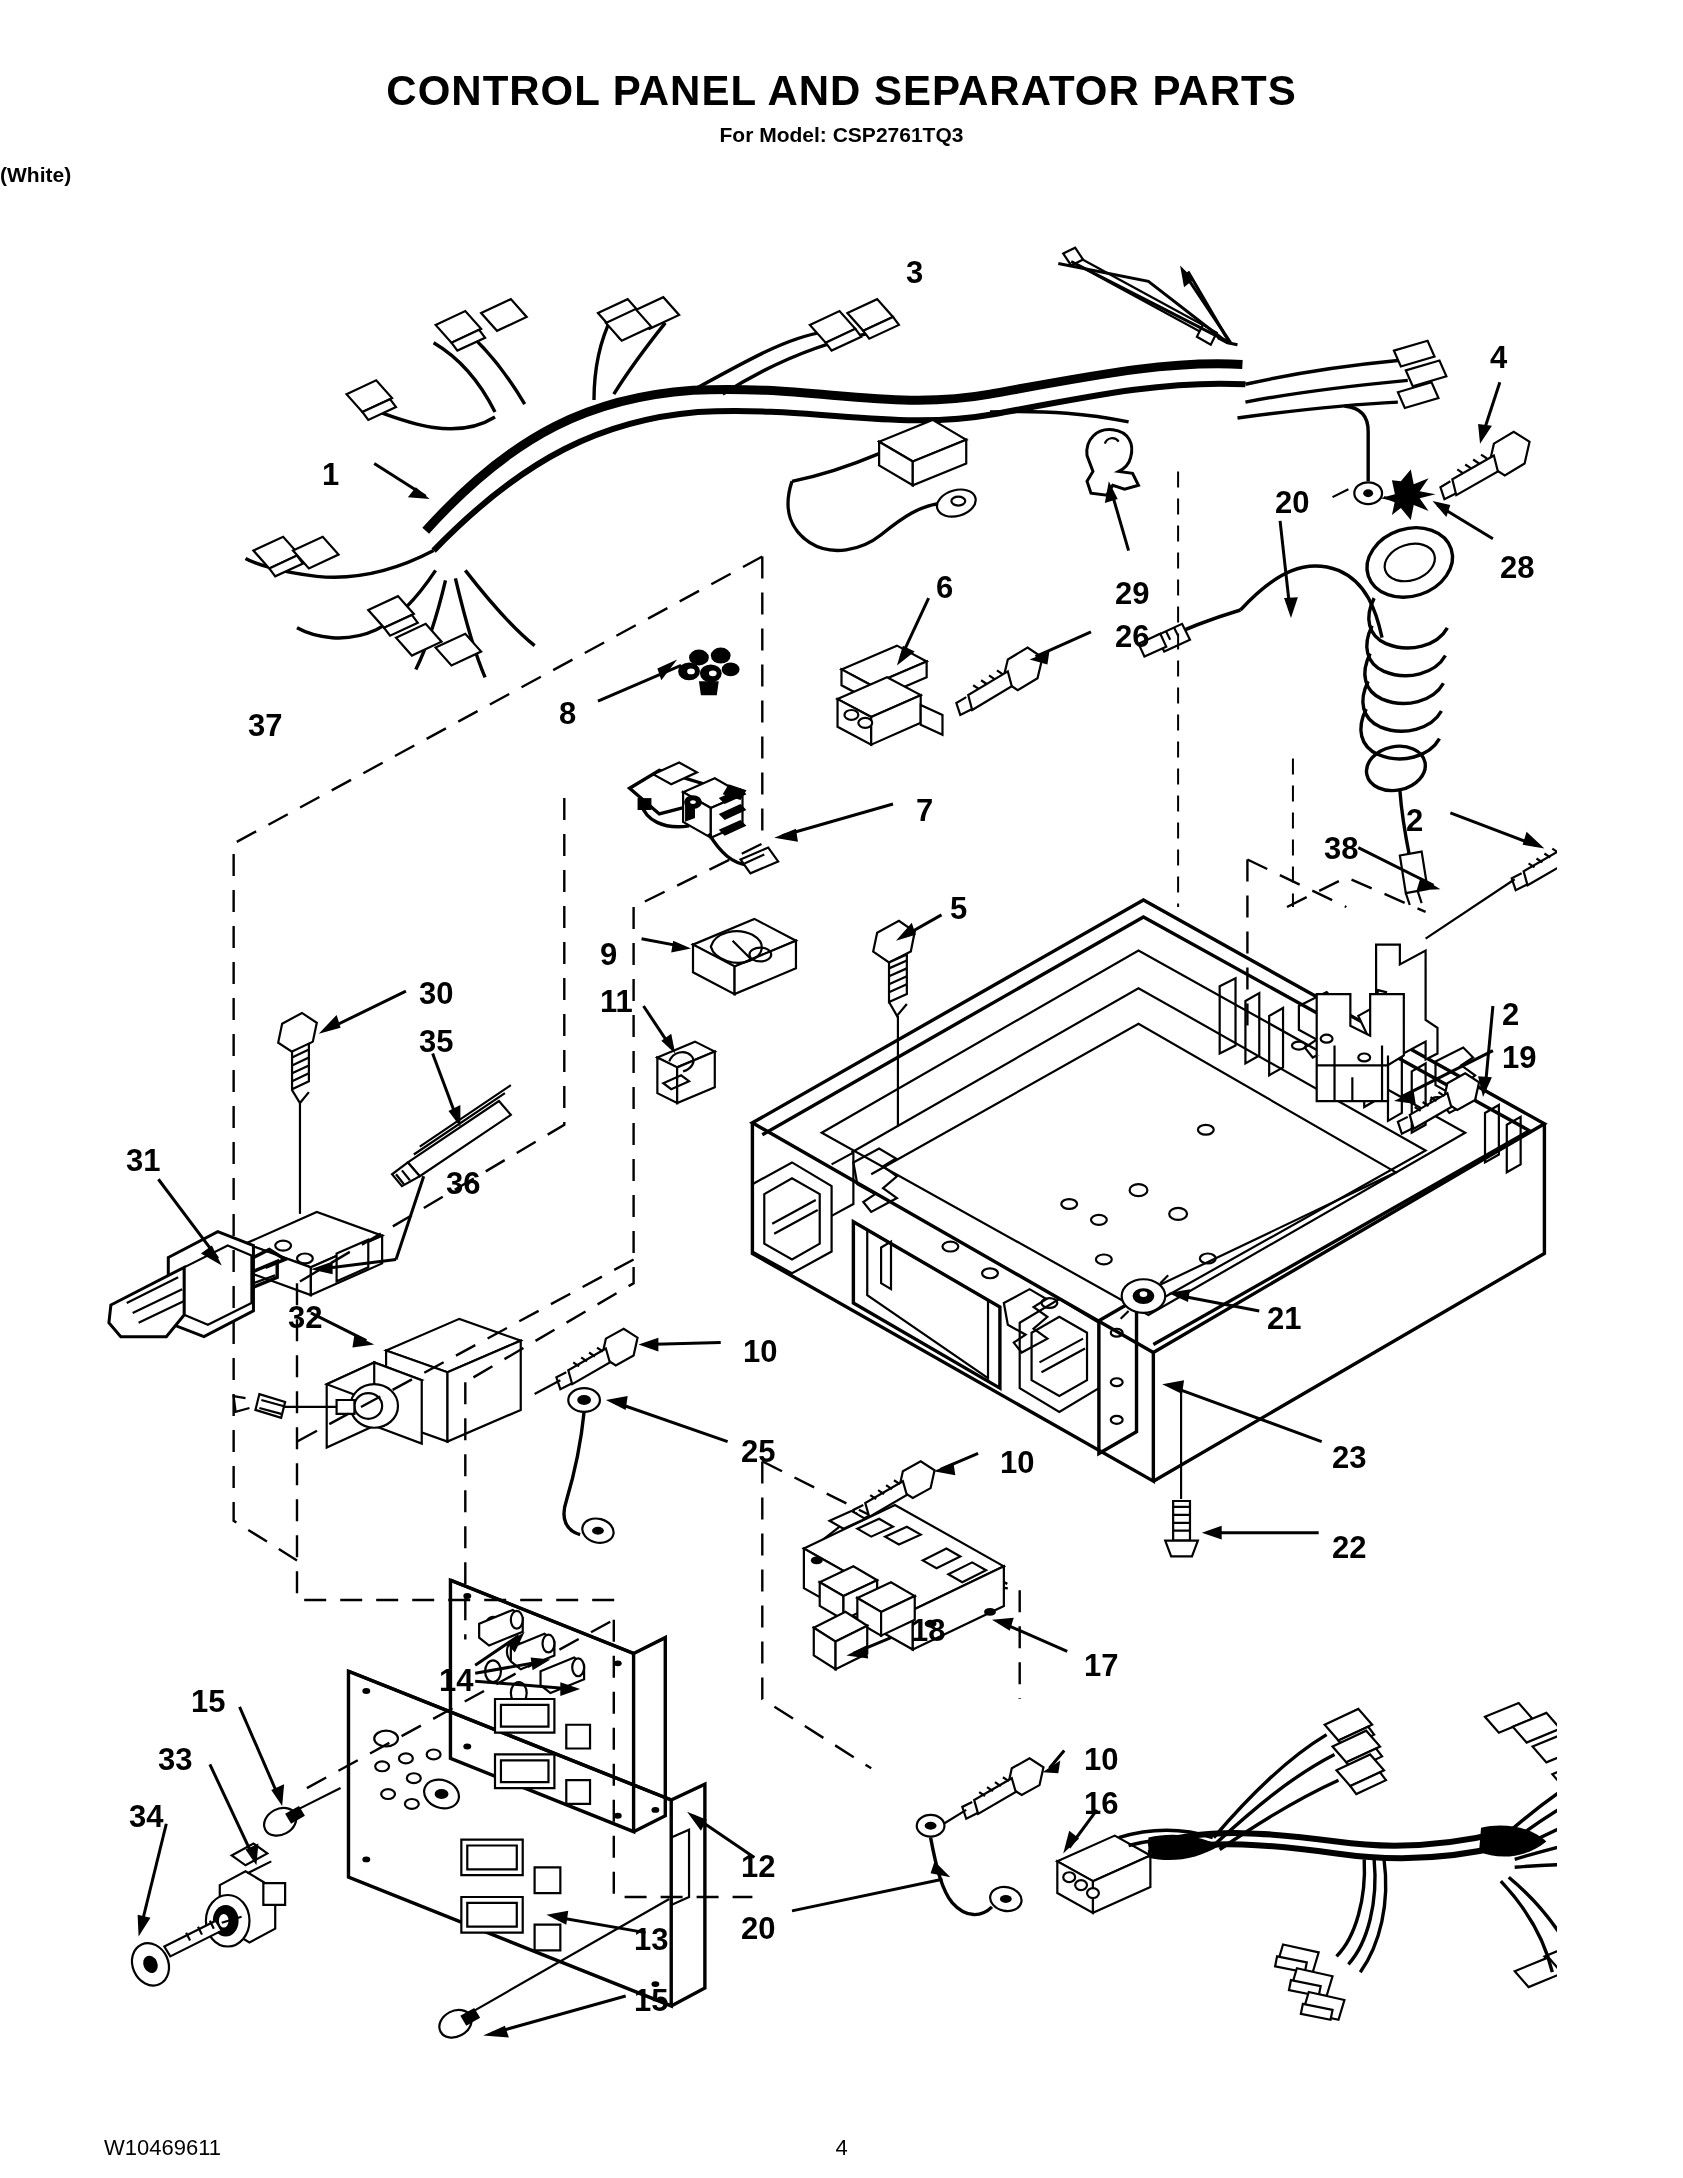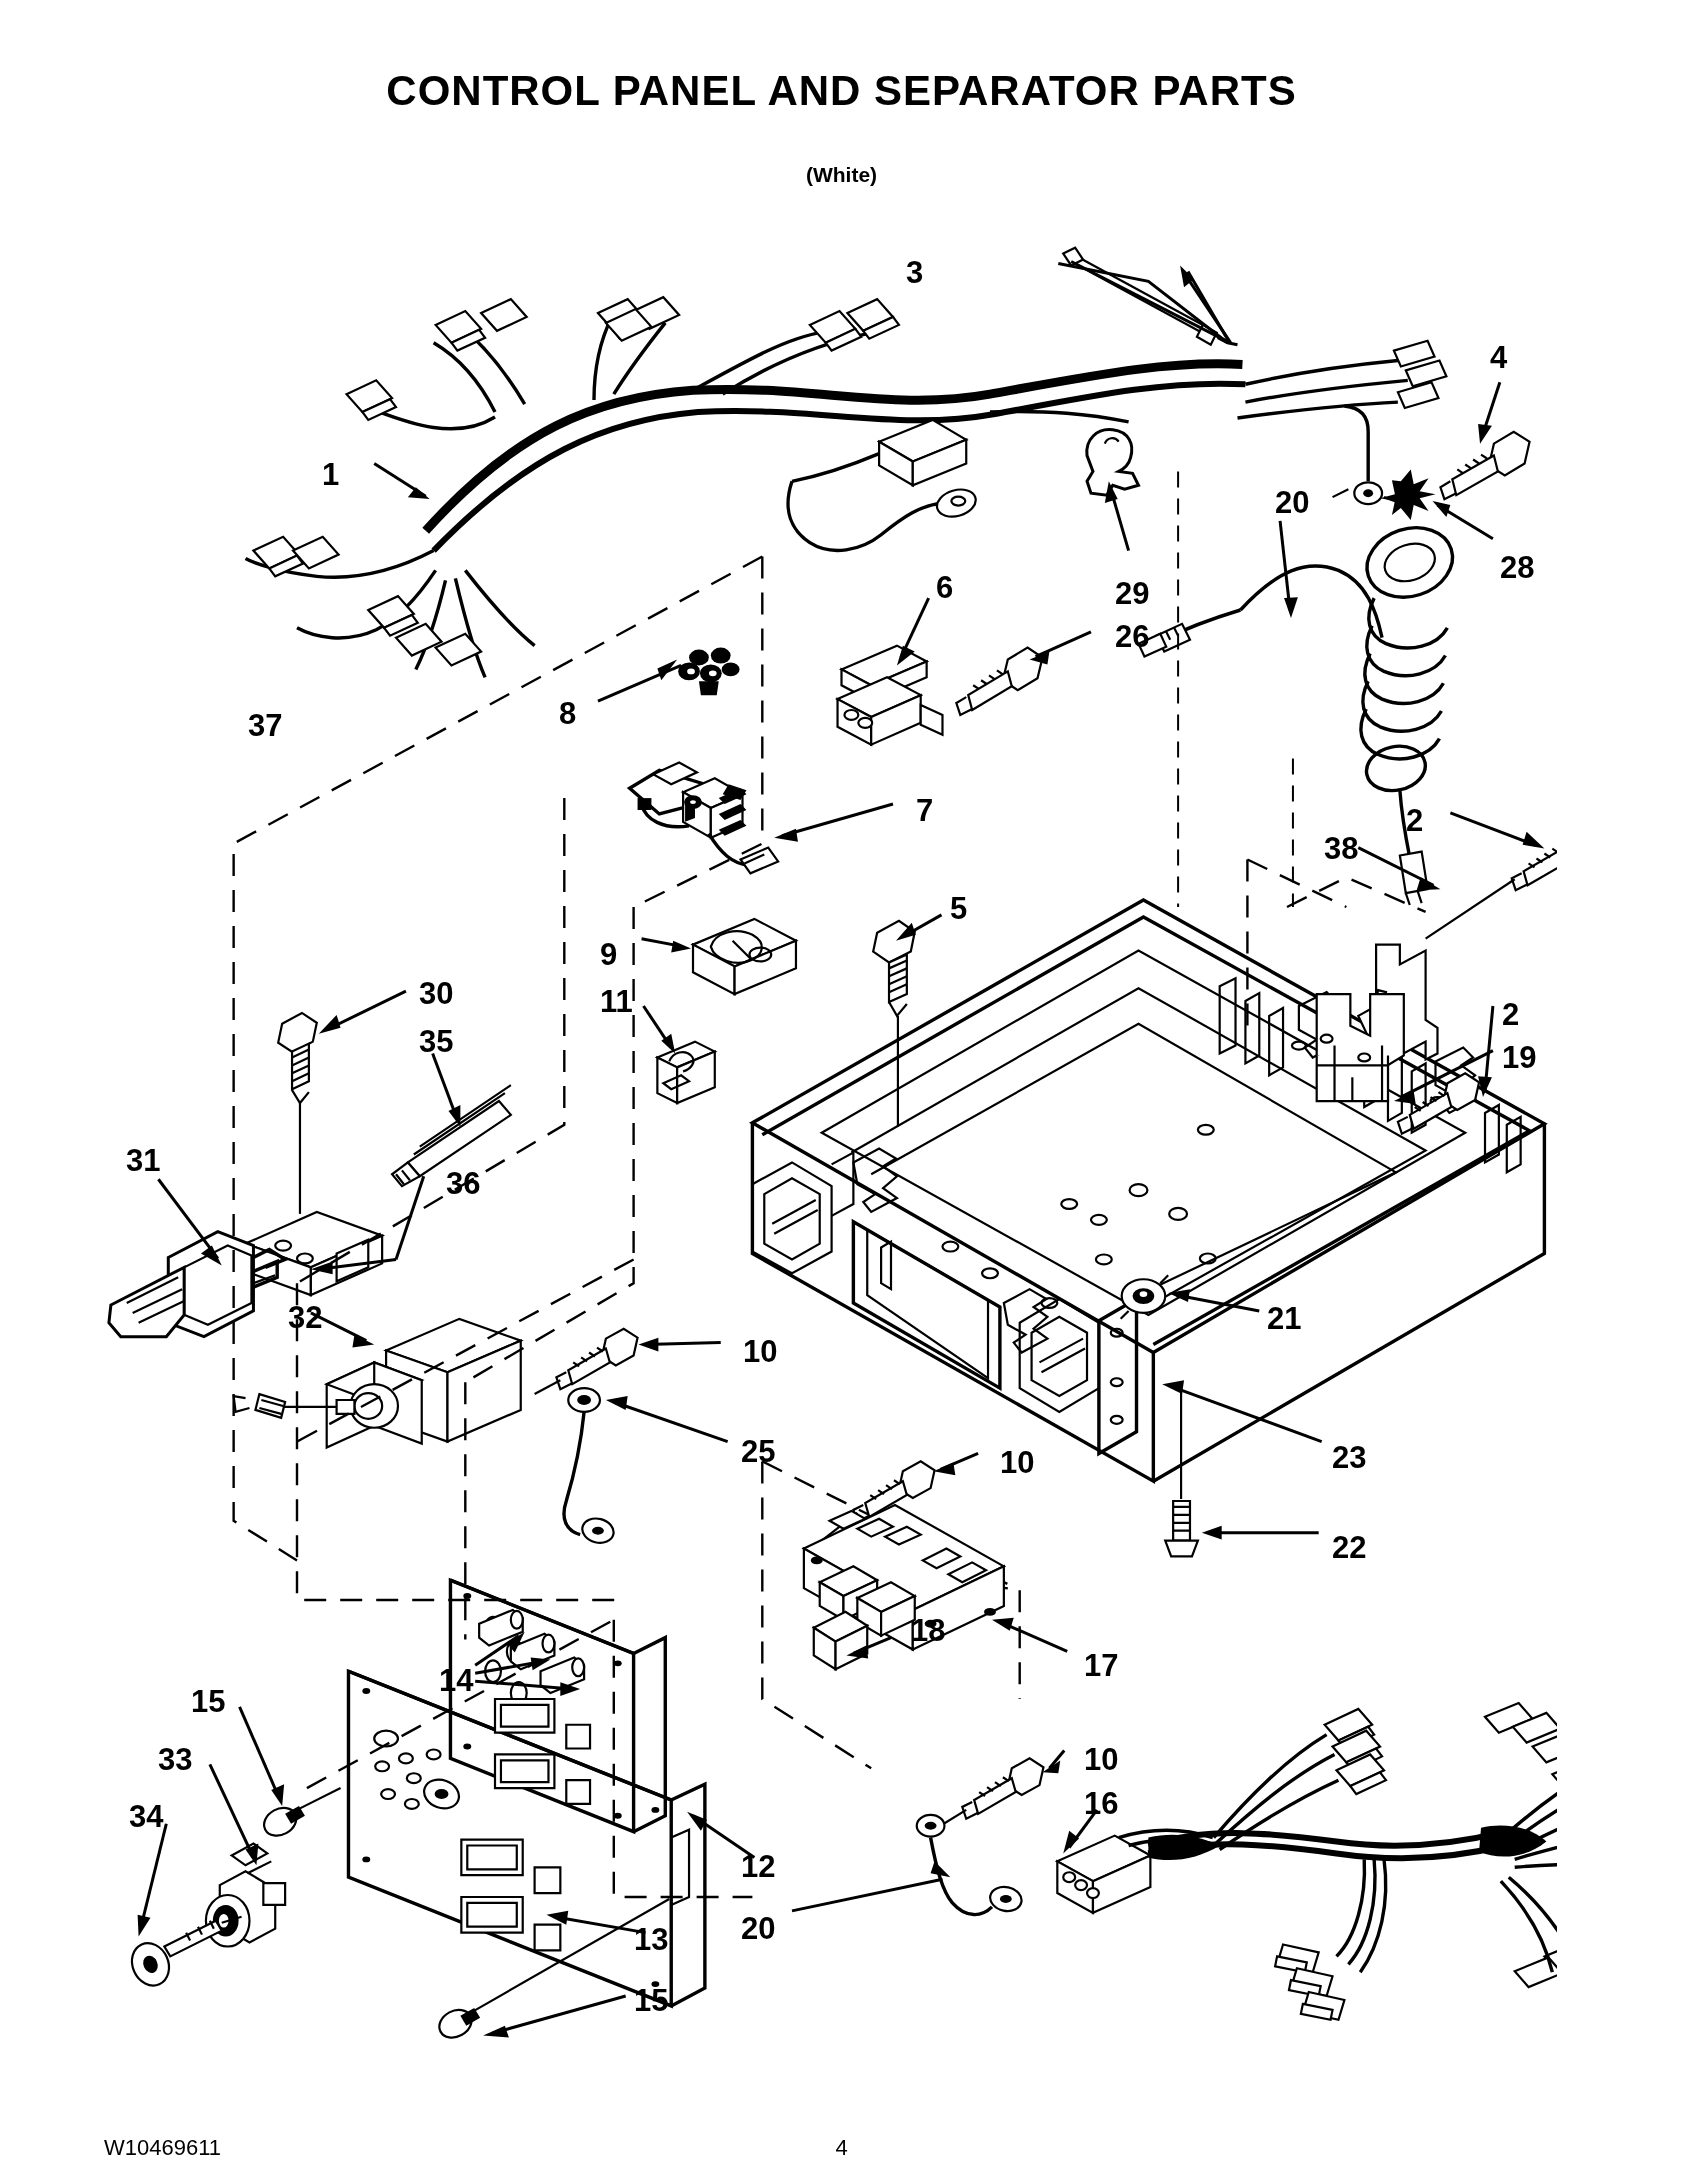--- a/index.html
+++ b/index.html
@@ -1,21 +1,21 @@
 <!DOCTYPE html>
 <html><head>
 <meta charset="utf-8">
 <style>
   html,body{margin:0;padding:0;background:#ffffff;}
   body{width:1683px;height:2178px;position:relative;font-family:"Liberation Sans",sans-serif;color:#000;}
   #sheet{position:absolute;left:0;top:16px;width:1557px;height:2178px;overflow:hidden;background:#fff;}
 
   .title{position:absolute;left:0;top:51px;width:1683px;text-align:center;font-size:42px;font-weight:bold;letter-spacing:1px;}
   .subtitle{position:absolute;left:0;top:107px;width:1683px;text-align:center;font-size:21px;font-weight:bold;}
-  .colorline{position:absolute;left:0;top:147px;width:1683px;text-align:center;font-size:21px;font-weight:bold;}
+  .colorline{position:absolute;left:0;top:147px;width:1683px;font-size:21px;font-weight:bold;}
 
   .footer-note{position:absolute;left:0;top:2071px;width:1683px;text-align:center;font-size:19px;font-weight:bold;letter-spacing:0.4px;}
   .footer-doc{position:absolute;left:104px;top:2119px;font-size:22px;}
   .footer-page{position:absolute;left:0;top:2119px;width:1683px;text-align:center;font-size:22px;}
 
   
   .cal{position:absolute;font-size:31px;font-weight:bold;line-height:1;letter-spacing:0px;}
 
   svg.art{position:absolute;left:0;top:0;width:1683px;height:2178px;pointer-events:none;}
   svg.art *{vector-effect:non-scaling-stroke;}
@@ -29,20 +29,21 @@
   .sld{fill:#000;stroke:none;}
   .wht{fill:#fff;stroke:#000;stroke-width:2.2;}
   .wht3{fill:#fff;stroke:#000;stroke-width:3;}
 </style>
 </head>
 <body>
 
 <div id="sheet">
 
   <div class="title">CONTROL PANEL AND SEPARATOR PARTS</div>
+  <div class="subtitle">For Model: CSP2761TQ3</div>
   <div class="colorline">(White)</div>
 
   <svg class="art" viewBox="0 0 1700 2200" xmlns="http://www.w3.org/2000/svg">
 
     <g>
       <path class="lnthk2" d="M430,520 C520,420 600,385 700,378 C820,372 900,400 1000,382 C1110,362 1180,348 1255,352"></path>
       <path class="lnthk" d="M438,540 C530,445 610,408 705,400 C825,394 905,420 1005,402 C1110,382 1180,368 1258,372"></path>
       <path class="ln3" d="M700,378 C760,345 800,322 840,318"></path>
       <path class="ln3" d="M730,382 C780,350 830,330 880,320"></path>
       <path class="ln3" d="M620,382 C640,350 660,325 672,310"></path>

